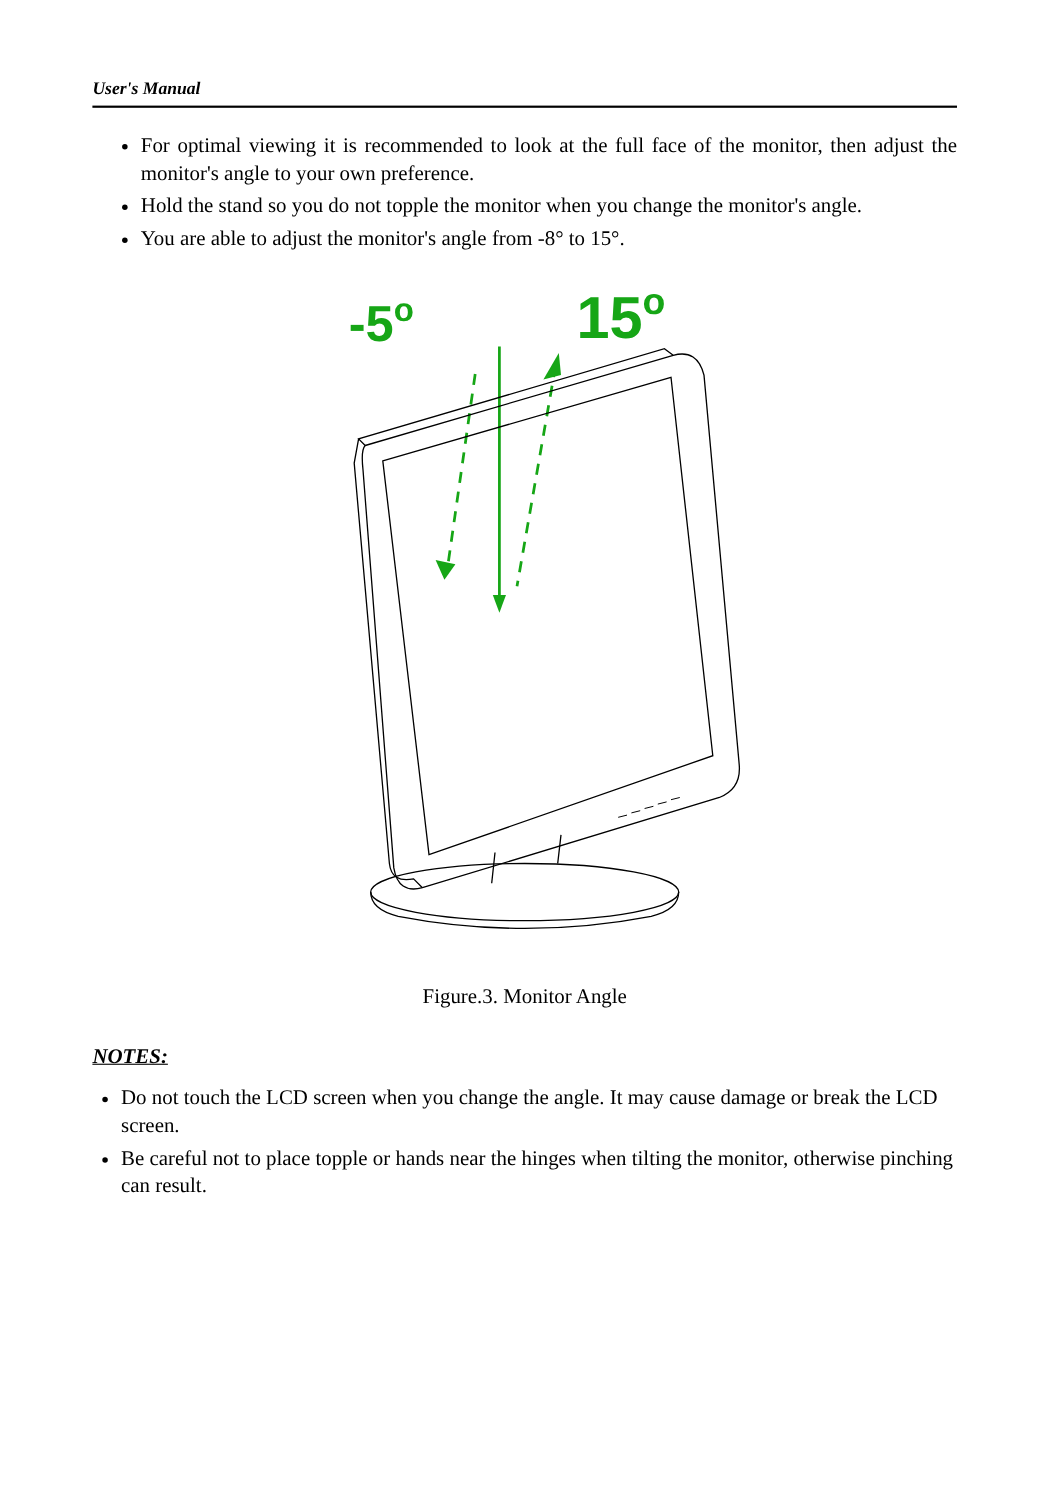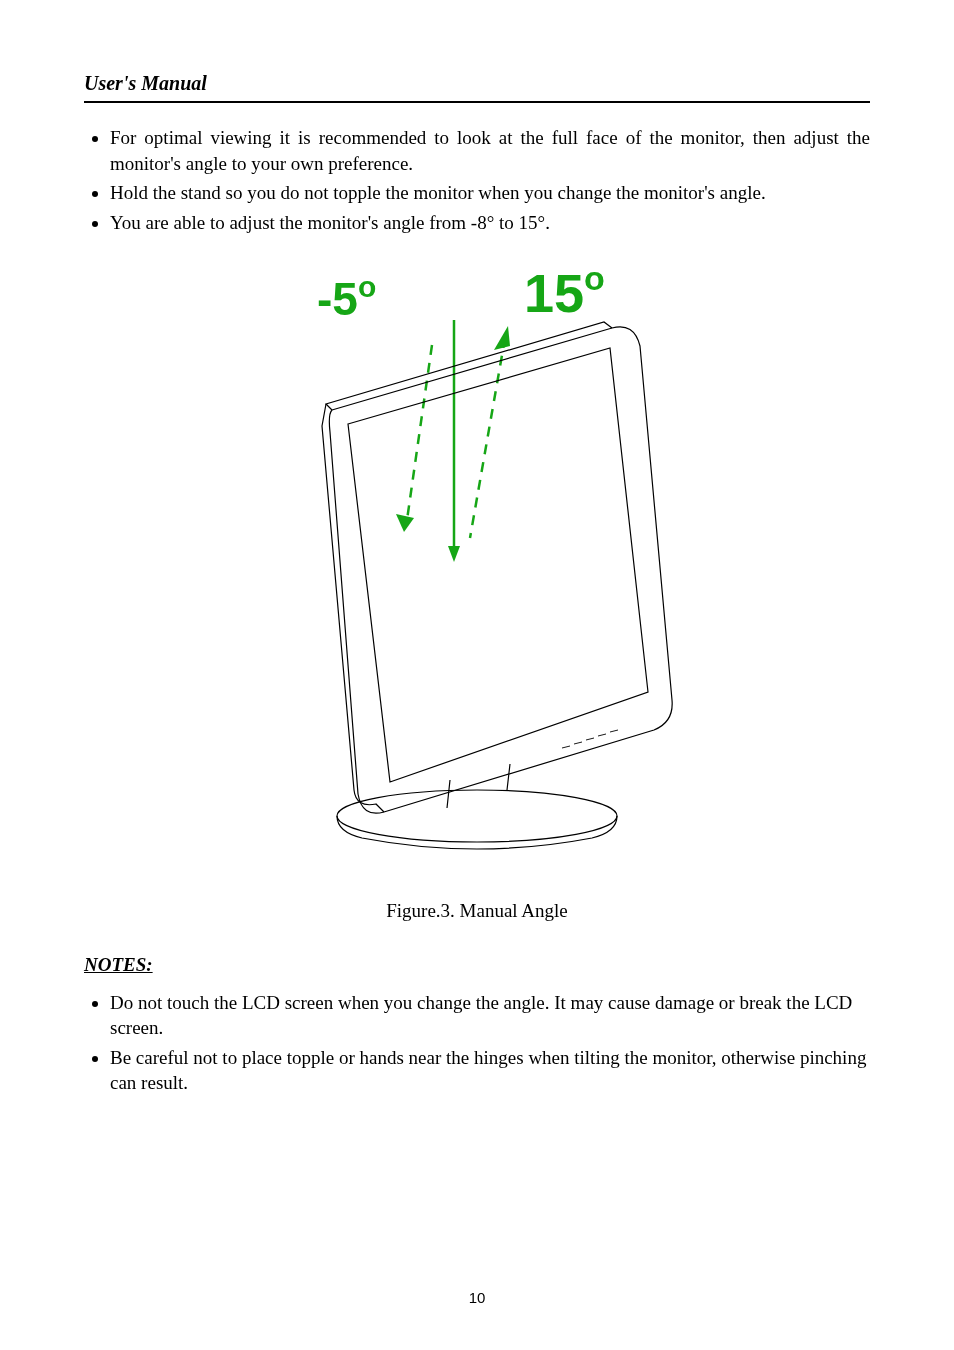--- a/index.html
+++ b/index.html
@@ -12,21 +12,21 @@
   .page {
     width: 954px;
     height: 1350px;
     box-sizing: border-box;
     padding: 72px 84px 40px 84px;
     position: relative;
   }
   .header {
     font-style: italic;
     font-weight: bold;
-    font-size: 20px;
+    font-size: 16px;
     padding-bottom: 4px;
     margin-bottom: 2px;
   }
   .header-rule {
     border: none;
     border-top: 2px solid #000;
     margin: 0 0 22px 0;
   }
   .section-title {
     font-weight: bold;
@@ -35,20 +35,21 @@
     margin: 0 0 20px 0;
   }
   ul.bullets {
     margin: 0 0 16px 0;
     padding-left: 26px;
     font-size: 19px;
     line-height: 1.35;
   }
   ul.bullets.justify li {
     text-align: justify;
+    margin-left: 18px;
   }
   ul.bullets li {
     margin-bottom: 4px;
   }
   .figure-wrap {
     width: 100%;
     text-align: center;
     margin-top: 24px;
   }
   .figure-wrap svg {
@@ -144,25 +145,24 @@
         </g>
 
         <ellipse cx="215" cy="556" rx="140" ry="26"></ellipse>
         <path d="M 75 556 Q 75 572 100 578 Q 215 600 330 578 Q 355 572 355 556"></path>
 
         <path d="M 185 548 L 188 520 M 245 530 L 248 504"></path>
       </g>
     </svg>
 
     <div class="figure-caption">
-      <span>Figure.3.</span><span> Manual Angle</span>
+      <span>Figure.3.</span><span> Monitor Angle</span>
     </div>
   </div>
 
   <div class="notes-heading">NOTES:</div>
 
   <ul class="bullets">
     <li>Do not touch the LCD screen when you change the angle. It may cause damage or break the LCD screen.</li>
     <li>Be careful not to place topple or hands near the hinges when tilting the monitor, otherwise pinching can result.</li>
   </ul>
 
-  <div class="page-number">10</div>
 </div>
 
 </body></html>

